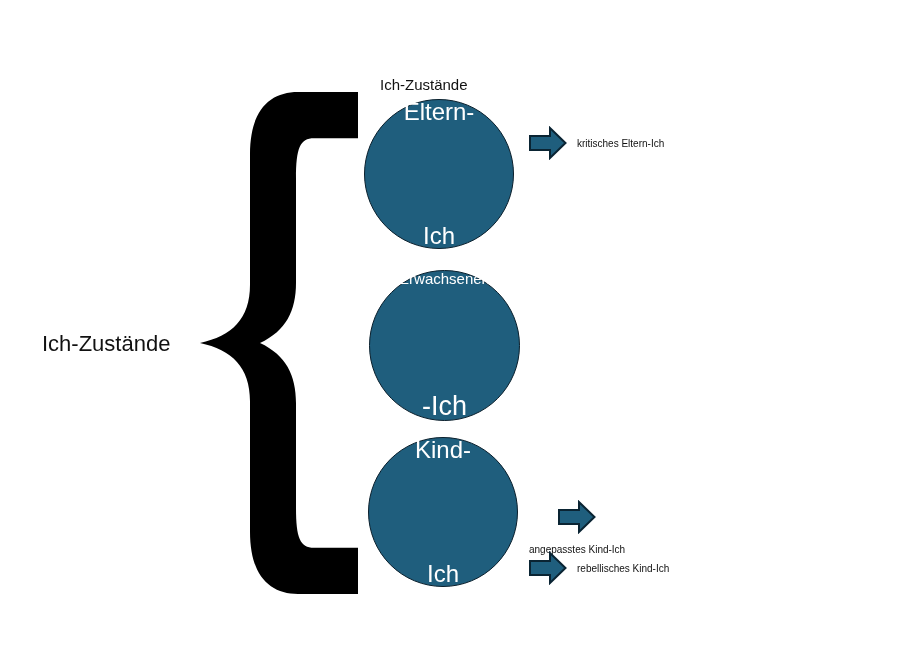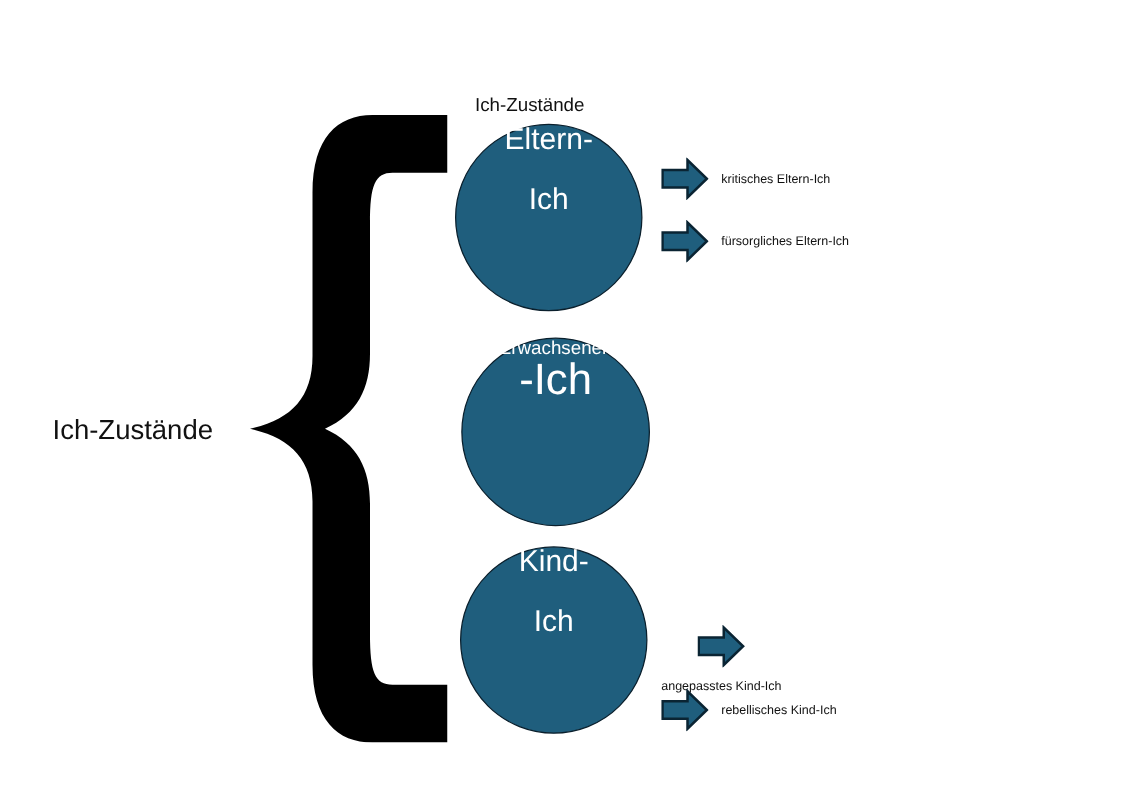--- a/index.html
+++ b/index.html
@@ -40,30 +40,30 @@
   }
   .circle{
     position:absolute;
     width:150px;height:150px;
     border-radius:50%;
     background:var(--shape-fill);
     border:1.5px solid var(--circle-stroke);
     display:flex;
     flex-direction:column;
     align-items:center;
-    justify-content:flex-start;
+    justify-content:space-between;
     color:#ffffff;
     text-align:center;
   }
   .circle-eltern{left:364px;top:99px;gap:24px;}
   .circle-erwachsenen{left:369px;top:270px;width:151px;height:151px;}
   .circle-kind{left:368px;top:437px;gap:24px;}
   .circle .big{font-size:24px;line-height:1;}
   .circle .small{font-size:15px;line-height:1;}
-  .circle-erwachsenen .big{font-size:35px;}
+  .circle-erwachsenen .big{font-size:27px;}
   .arrow-row{
     position:absolute;
     left:529px;
     display:flex;
     align-items:center;
     gap:10px;
     white-space:nowrap;
   }
   .arrow-row .arrow-icon{flex:0 0 auto;display:block;}
   .arrow-row .arrow-label{
@@ -123,26 +123,20 @@
     <span class="big">Ich</span>
   </div>
 
   <div class="arrow-row row-1">
     <svg class="arrow-icon" width="38" height="34" viewBox="0 0 38 34" aria-hidden="true">
       <path d="M1 10 H21 V2 L36.5 17 L21 32 V24 H1 Z" style="fill:var(--shape-fill);stroke:var(--shape-stroke);stroke-width:2;stroke-linejoin:miter;"></path>
     </svg>
     <span class="arrow-label">kritisches Eltern-Ich</span>
   </div>
 
-  <div class="arrow-row row-2">
-    <svg class="arrow-icon" width="38" height="34" viewBox="0 0 38 34" aria-hidden="true">
-      <path d="M1 10 H21 V2 L36.5 17 L21 32 V24 H1 Z" style="fill:var(--shape-fill);stroke:var(--shape-stroke);stroke-width:2;stroke-linejoin:miter;"></path>
-    </svg>
-    <span class="arrow-label">fürsorgliches Eltern-Ich</span>
-  </div>
 
 
   <div class="arrow-row row-4">
     <svg class="arrow-icon" width="38" height="34" viewBox="0 0 38 34" aria-hidden="true">
       <path d="M1 10 H21 V2 L36.5 17 L21 32 V24 H1 Z" style="fill:var(--shape-fill);stroke:var(--shape-stroke);stroke-width:2;stroke-linejoin:miter;"></path>
     </svg>
     <span class="arrow-label">angepasstes Kind-Ich</span>
   </div>
 
   <div class="arrow-row row-5">

